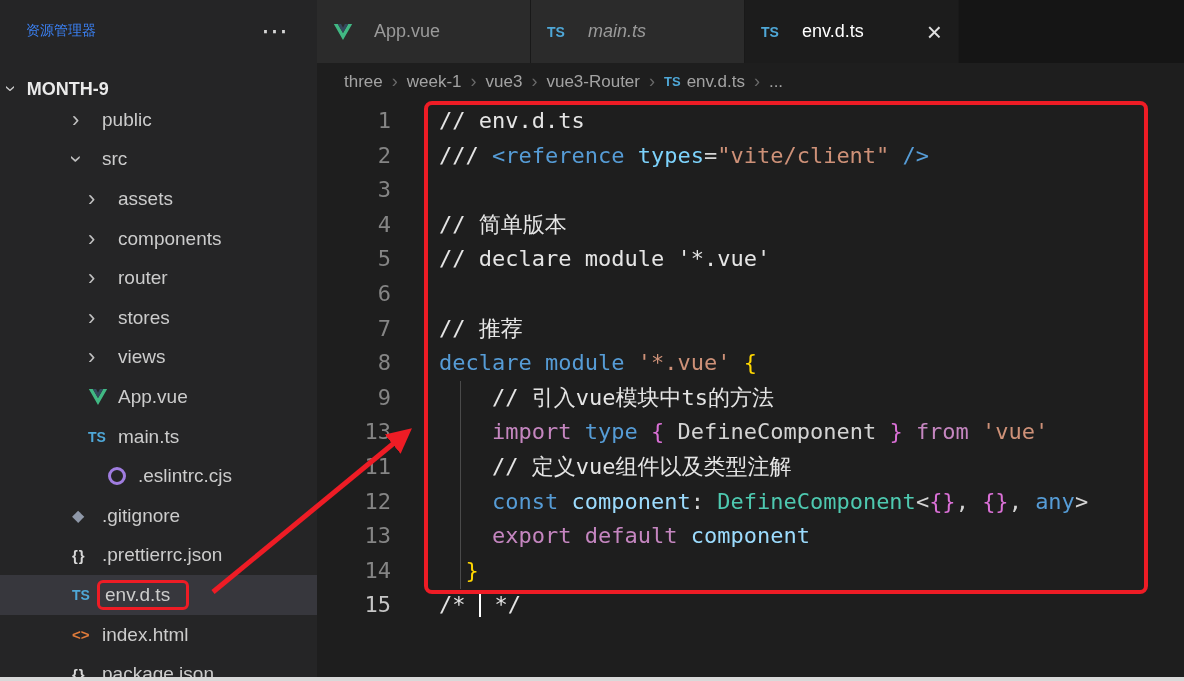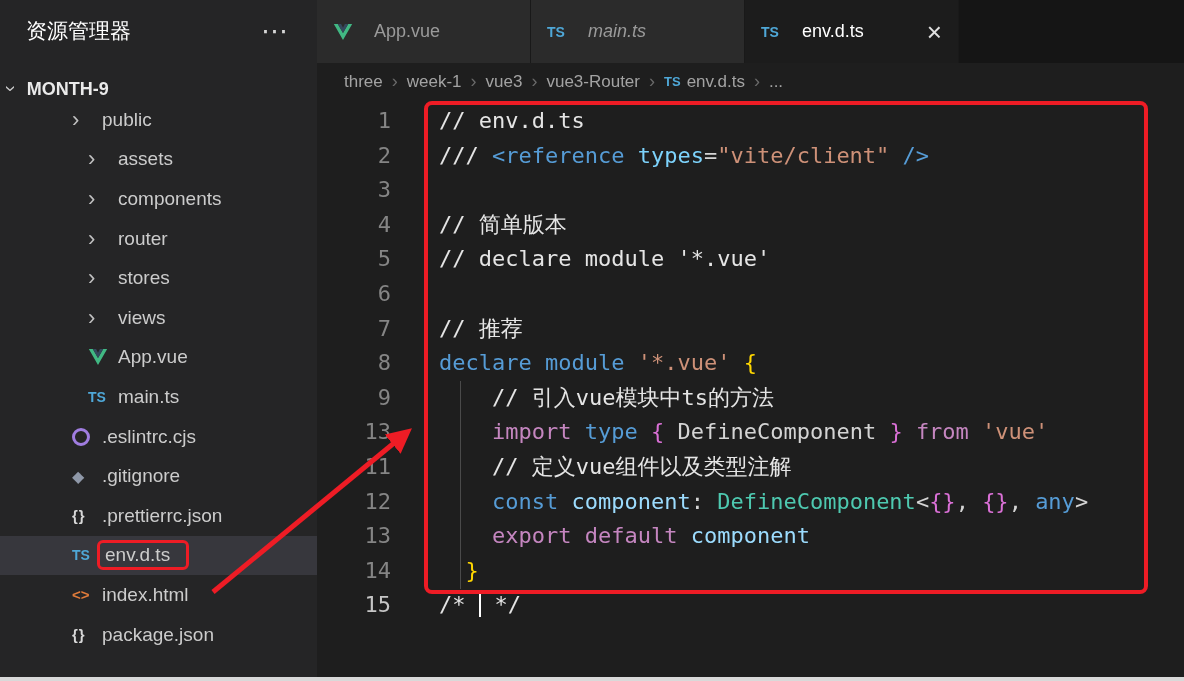--- a/index.html
+++ b/index.html
@@ -5,21 +5,21 @@
   html,body{margin:0;padding:0;}
   body{
     width:1184px;height:681px;overflow:hidden;position:relative;
     background:#1e1e1e;
     font-family:"Liberation Sans","DejaVu Sans",sans-serif;
     -webkit-font-smoothing:antialiased;
   }
   
   .sidebar{position:absolute;left:0;top:0;width:317px;height:100%;background:#252526;color:#cccccc;z-index:1;}
   .explorer-header{height:62px;display:flex;align-items:center;padding:0 26px;}
-  .explorer-title{font-size:21px;color:#ffffff;flex:1;}
+  .explorer-title{font-size:14px;color:#3b82f6;flex:1;}
   .more-actions{font-size:27px;color:#d6d6d6;letter-spacing:3px;cursor:pointer;line-height:1;}
   .section-header{height:38px;display:flex;align-items:flex-end;font-weight:bold;font-size:18px;color:#eaeaea;padding-left:8px;gap:12px;cursor:pointer;}
   .sec-chev{display:inline-block;transform:rotate(90deg);font-size:20px;font-weight:normal;color:#cccccc;}
   .file-tree{}
   .tree-row{height:39.6px;display:flex;align-items:center;font-size:19px;color:#cccccc;box-sizing:border-box;cursor:pointer;}
   .tree-row.selected{background:#37373d;}
   .tree-ic{width:28px;flex:none;display:inline-flex;align-items:center;margin-right:2px;}
   .chev{font-size:22px;color:#c0c0c0;display:inline-block;line-height:1;}
   .chev.open{transform:rotate(90deg);}
   .ts-ic{color:#4fa8d8;font-size:14px;font-weight:bold;}
@@ -77,20 +77,26 @@
     <span class="sec-chev">›</span>
     <span>MONTH-9</span>
   </div>
   <div class="file-tree">
       <div class="tree-row" style="padding-left: 72px;">
         <span class="tree-ic">
           <span class="chev">›</span>
         </span>
         <span class="tree-label">public</span>
       </div>
+      <div class="tree-row" style="padding-left: 72px;">
+        <span class="tree-ic">
+          <span class="chev open">›</span>
+        </span>
+        <span class="tree-label">src</span>
+      </div>
       <div class="tree-row" style="padding-left: 88px;">
         <span class="tree-ic">
           <span class="chev">›</span>
         </span>
         <span class="tree-label">assets</span>
       </div>
       <div class="tree-row" style="padding-left: 88px;">
         <span class="tree-ic">
           <span class="chev">›</span>
         </span>
@@ -120,21 +126,21 @@
             <path fill="#41B883" d="M1 1h4.8L12 11.6 18.2 1H23L12 20.2z"></path>
             <path fill="#34495E" d="M5.8 1 12 11.6 18.2 1h-3.9L12 5.4 9.7 1z"></path>
           </svg>
         </span>
         <span class="tree-label">App.vue</span>
       </div>
       <div class="tree-row" style="padding-left: 88px;">
         <span class="tree-ic ts-ic">TS</span>
         <span class="tree-label">main.ts</span>
       </div>
-      <div class="tree-row" style="padding-left: 72px;">
+      <div class="tree-row" style="padding-left: 108px;">
         <span class="tree-ic">
           <span class="eslint-dot"></span>
         </span>
         <span class="tree-label">.eslintrc.cjs</span>
       </div>
       <div class="tree-row" style="padding-left: 72px;">
         <span class="tree-ic git-ic">◆</span>
         <span class="tree-label">.gitignore</span>
       </div>
       <div class="tree-row" style="padding-left: 72px;">

